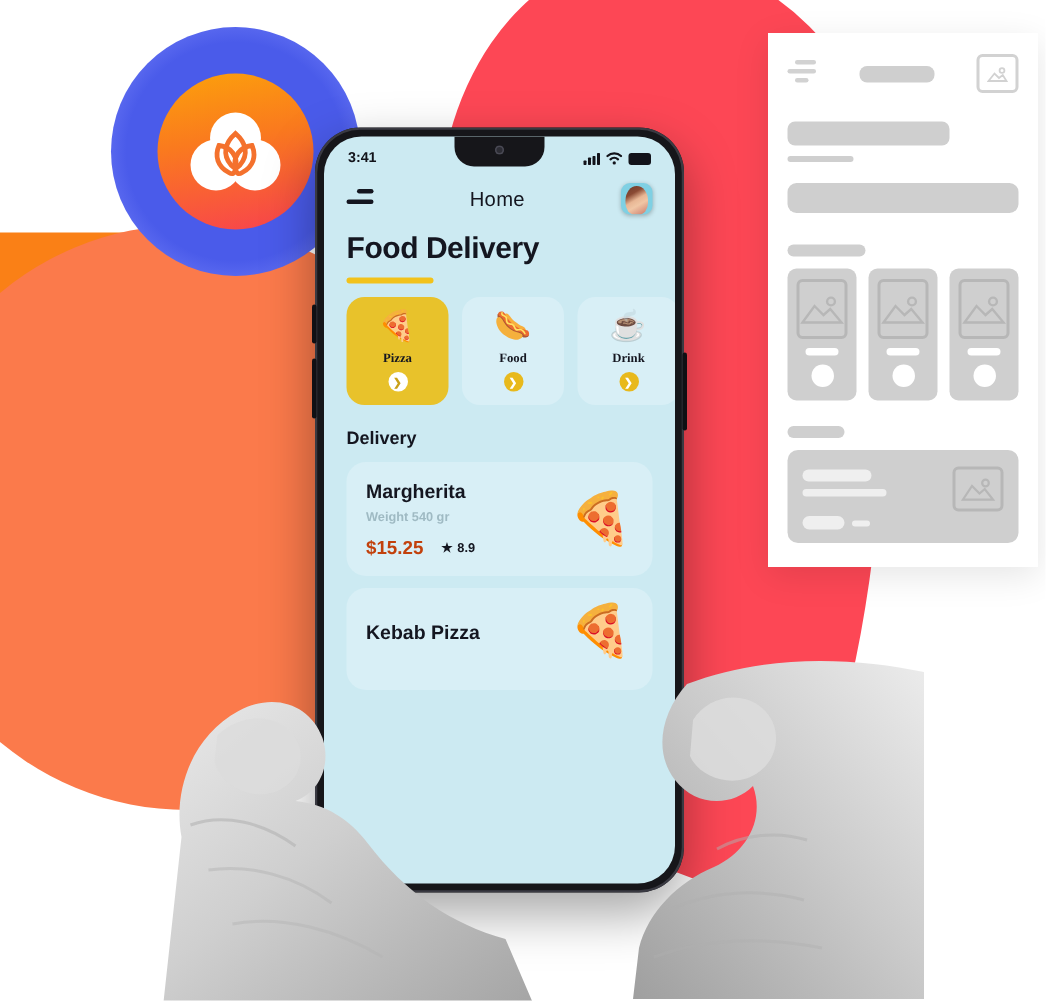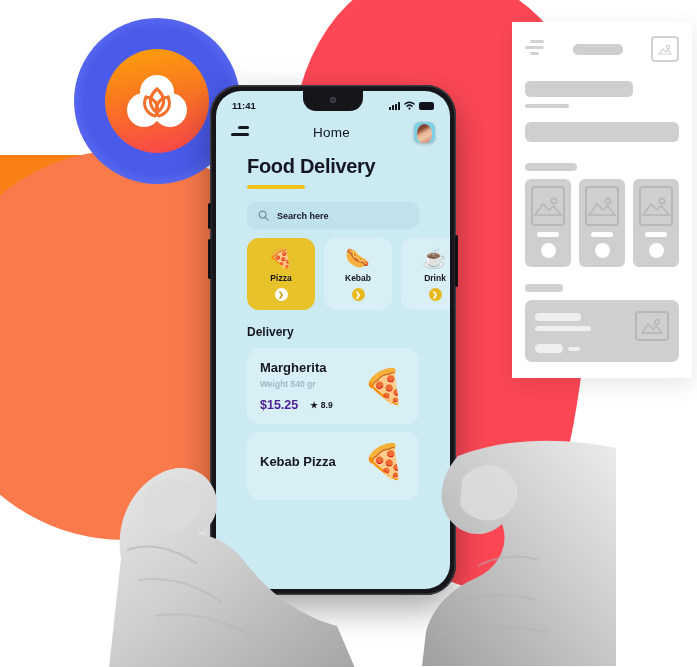--- a/index.html
+++ b/index.html
@@ -78,45 +78,45 @@
   .ham span:nth-child(1){width:11px;margin-left:7px;}
   .ham span:nth-child(2){width:18px;}
   .nav-title{font-size:13.5px;font-weight:400;color:#141620;letter-spacing:.2px;}
   .avatar{width:21px;height:21px;border-radius:6px;overflow:hidden;
        background:#7fd0e3;position:relative;box-shadow:0 1px 3px rgba(0,0,0,.25);}
   .avatar .face{position:absolute;left:3px;top:2px;width:15px;height:19px;
        border-radius:50% 50% 40% 40%;
        background:linear-gradient(150deg,#6b3b2c 0%,#8a4a33 28%,#e8b694 48%,#f0c6a5 64%,#c9786a 100%);}
 
   
-  .content{padding:0 31px;}
+  .content{padding:0 15px;}
   .h1{font-size:20px;font-weight:800;color:#141620;margin:12px 0 0;letter-spacing:-.3px;}
   .underline{width:58px;height:4px;background:#F2C21B;border-radius:3px;margin-top:7px;}
   .search{margin-top:13px;height:27px;background:#C0E2EC;border-radius:9px;
        display:flex;align-items:center;gap:8px;padding:0 11px;}
   .search-txt{font-size:9px;font-weight:600;color:#141620;}
   .sec-title{font-size:12px;font-weight:800;color:#141620;margin-top:15px;}
 
   .cats{display:flex;gap:9px;margin-top:9px;}
   .cat{width:68px;flex:none;border-radius:12px;background:#D8EFF6;
        padding:10px 0 9px;display:flex;flex-direction:column;align-items:center;gap:5px;}
   .cat.active{background:#E8C22B;}
   .cat-emoji{font-size:20px;line-height:1;}
-  .cat-label{font-size:8.5px;font-weight:800;color:#141620;}
+  .cat-label{font-size:8.5px;font-weight:800;color:#141620;font-family:Liberation Serif, serif;}
   .cat-go{width:13px;height:13px;border-radius:50%;background:#E8B91C;
        display:flex;align-items:center;justify-content:center;
        font-size:7px;color:#fff;font-weight:700;}
   .cat.active .cat-go{background:#fff;color:#C9A018;}
 
   .food-card{margin-top:9px;background:#D8EFF6;border-radius:13px;
        padding:12px 13px;display:flex;justify-content:space-between;align-items:center;}
   .food-name{font-size:13px;font-weight:800;color:#141620;}
   .food-weight{font-size:8.5px;font-weight:600;color:#9FBAC3;margin-top:4px;}
   .food-meta{display:flex;align-items:center;gap:12px;margin-top:9px;}
-  .food-price{font-size:12.5px;font-weight:800;color:#4c1d95;}
+  .food-price{font-size:12.5px;font-weight:800;color:#c2410c;}
   .food-rate{font-size:8.5px;font-weight:700;color:#141620;display:flex;align-items:center;gap:3px;}
   .food-img{font-size:34px;line-height:1;}
   .food-card.partial{margin-top:8px;padding-bottom:22px;gap:24px;}
 
   
   .hand{position:absolute;filter:grayscale(1);}
   .hand svg{display:block;}
 </style>
 </head>
 <body>
@@ -218,21 +218,21 @@
   </div>
 
   <div class="phone">
     <div class="side-btn sb1"></div>
     <div class="side-btn sb2"></div>
     <div class="sb-r"></div>
     <div class="screen">
       <div class="notch"></div>
 
       <div class="statusbar">
-        <span>11:41</span>
+        <span>3:41</span>
         <span class="si">
           <span class="bars">
               <i></i>
               <i></i>
               <i></i>
               <i></i>
             </span>
           <svg width="11" height="9" viewBox="0 0 11 9">
             <path d="M1 3 A6.5 6.5 0 0 1 10 3" fill="none" stroke="#12131a" stroke-width="1.5" stroke-linecap="round"></path>
             <path d="M3 5.2 A3.8 3.8 0 0 1 8 5.2" fill="none" stroke="#12131a" stroke-width="1.5" stroke-linecap="round"></path>
@@ -250,38 +250,31 @@
         <div class="nav-title">Home</div>
         <div class="avatar">
             <div class="face"></div>
           </div>
       </div>
 
       <div class="content">
         <div class="h1">Food Delivery</div>
         <div class="underline"></div>
 
-        <div class="search">
-          <svg width="11" height="11" viewBox="0 0 12 12">
-            <circle cx="5" cy="5" r="3.7" fill="none" stroke="#6E8C96" stroke-width="1.3"></circle>
-            <line x1="7.8" y1="7.8" x2="11" y2="11" stroke="#6E8C96" stroke-width="1.3" stroke-linecap="round"></line>
-          </svg>
-          <span class="search-txt">Search here</span>
-        </div>
 
 
         <div class="cats">
           <div class="cat active">
             <span class="cat-emoji">🍕</span>
             <span class="cat-label">Pizza</span>
             <span class="cat-go">❯</span>
           </div>
           <div class="cat">
             <span class="cat-emoji">🌭</span>
-            <span class="cat-label">Kebab</span>
+            <span class="cat-label">Food</span>
             <span class="cat-go">❯</span>
           </div>
           <div class="cat">
             <span class="cat-emoji">☕</span>
             <span class="cat-label">Drink</span>
             <span class="cat-go">❯</span>
           </div>
         </div>
 
         <div class="sec-title">Delivery</div>

